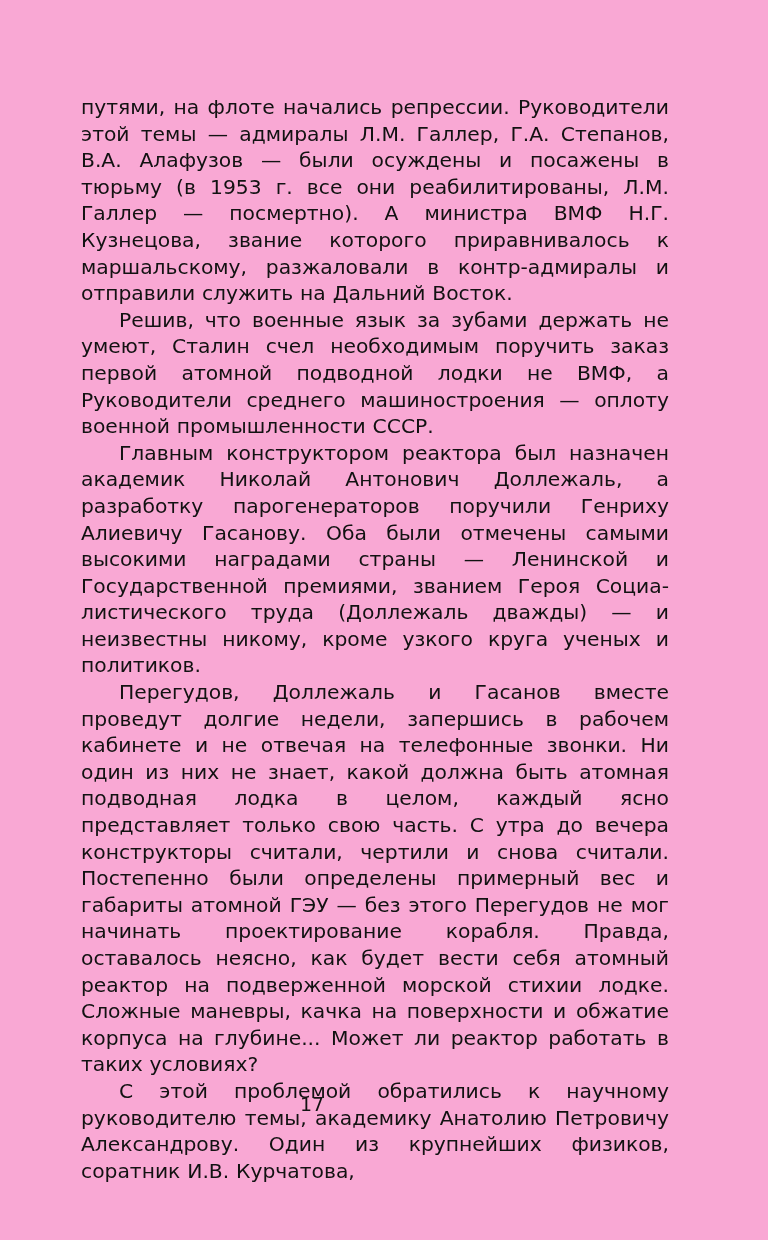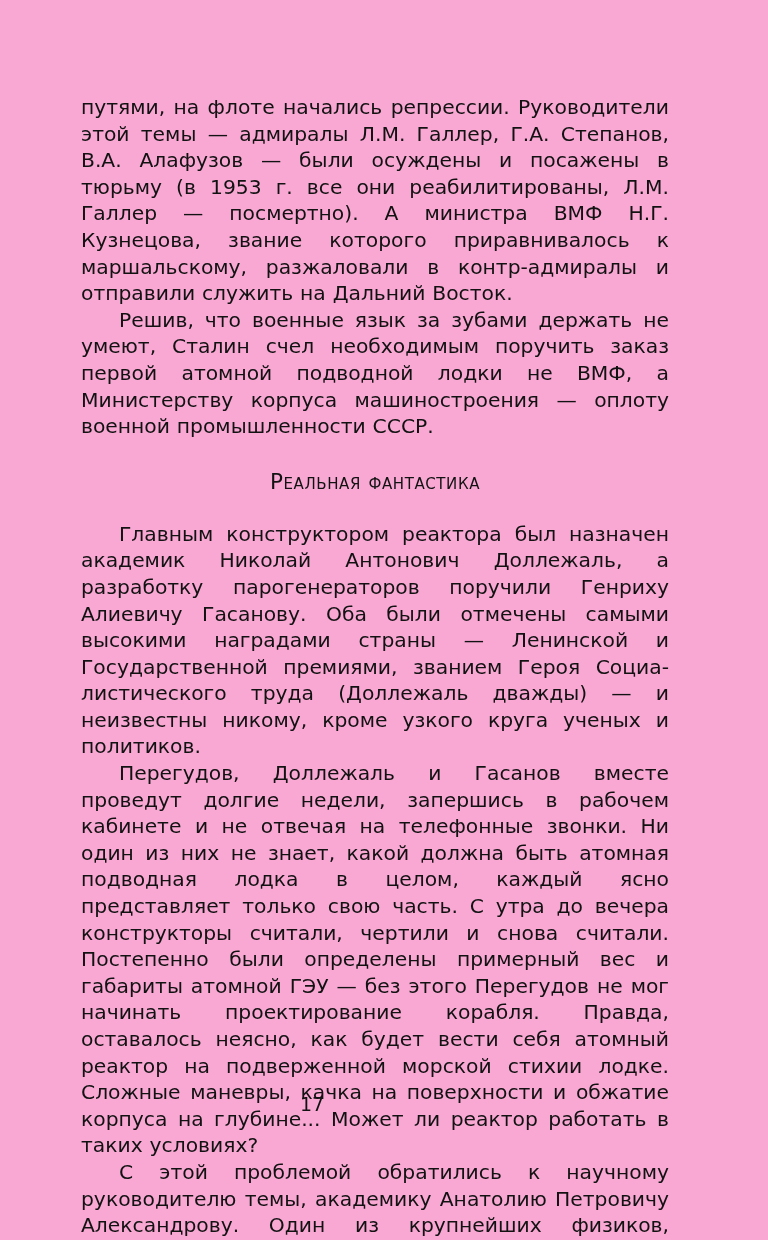--- a/index.html
+++ b/index.html
@@ -56,23 +56,22 @@
     line-height: 24px;
   }
 </style>
 </head>
 <body>
 
 <div class="page">
   <div class="text-column">
     <div>
         <p class="para">путями, на флоте начались репрессии. Руководители этой темы — адмиралы Л.М. Галлер, Г.А. Степанов, В.А. Алафу­зов — были осуждены и посажены в тюрьму (в 1953 г. все они реабилитированы, Л.М. Галлер — посмертно). А мини­стра ВМФ Н.Г. Кузнецова, звание которого приравнивалось к маршальскому, разжаловали в контр-адмиралы и отпра­вили служить на Дальний Восток.</p>
-        <p class="para indent">Решив, что военные язык за зубами держать не умеют, Сталин счел необходимым поручить заказ первой атомной подводной лодки не ВМФ, а Министерству корпуса маши­ностроения — оплоту военной промышленности СССР.</p>
+        <p class="para indent">Решив, что военные язык за зубами держать не умеют, Сталин счел необходимым поручить заказ первой атомной подводной лодки не ВМФ, а Руководители среднего маши­ностроения — оплоту военной промышленности СССР.</p>
       </div>
-    <h2 class="section-heading">Реальная фантастика</h2>
     <div>
         <p class="para indent">Главным конструктором реактора был назначен акаде­мик Николай Антонович Доллежаль, а разработку пароге­нераторов поручили Генриху Алиевичу Гасанову. Оба были отмечены самыми высокими наградами страны — Ленин­ской и Государственной премиями, званием Героя Социа­листического труда (Доллежаль дважды) — и неизвестны никому, кроме узкого круга ученых и политиков.</p>
         <p class="para indent">Перегудов, Доллежаль и Гасанов вместе проведут дол­гие недели, запершись в рабочем кабинете и не отвечая на телефонные звонки. Ни один из них не знает, какой долж­на быть атомная подводная лодка в целом, каждый ясно представляет только свою часть. С утра до вечера кон­структоры считали, чертили и снова считали. Постепен­но были определены примерный вес и габариты атомной ГЭУ — без этого Перегудов не мог начинать проектирова­ние корабля. Правда, оставалось неясно, как будет вести себя атомный реактор на подверженной морской стихии лодке. Сложные маневры, качка на поверхности и обжатие корпуса на глубине... Может ли реактор работать в таких условиях?</p>
         <p class="para indent">С этой проблемой обратились к научному руководи­телю темы, академику Анатолию Петровичу Александро­ву. Один из крупнейших физиков, соратник И.В. Курчатова,</p>
       </div>
   </div>
   <div class="page-number">17</div>
 </div>
 
 </body></html>

